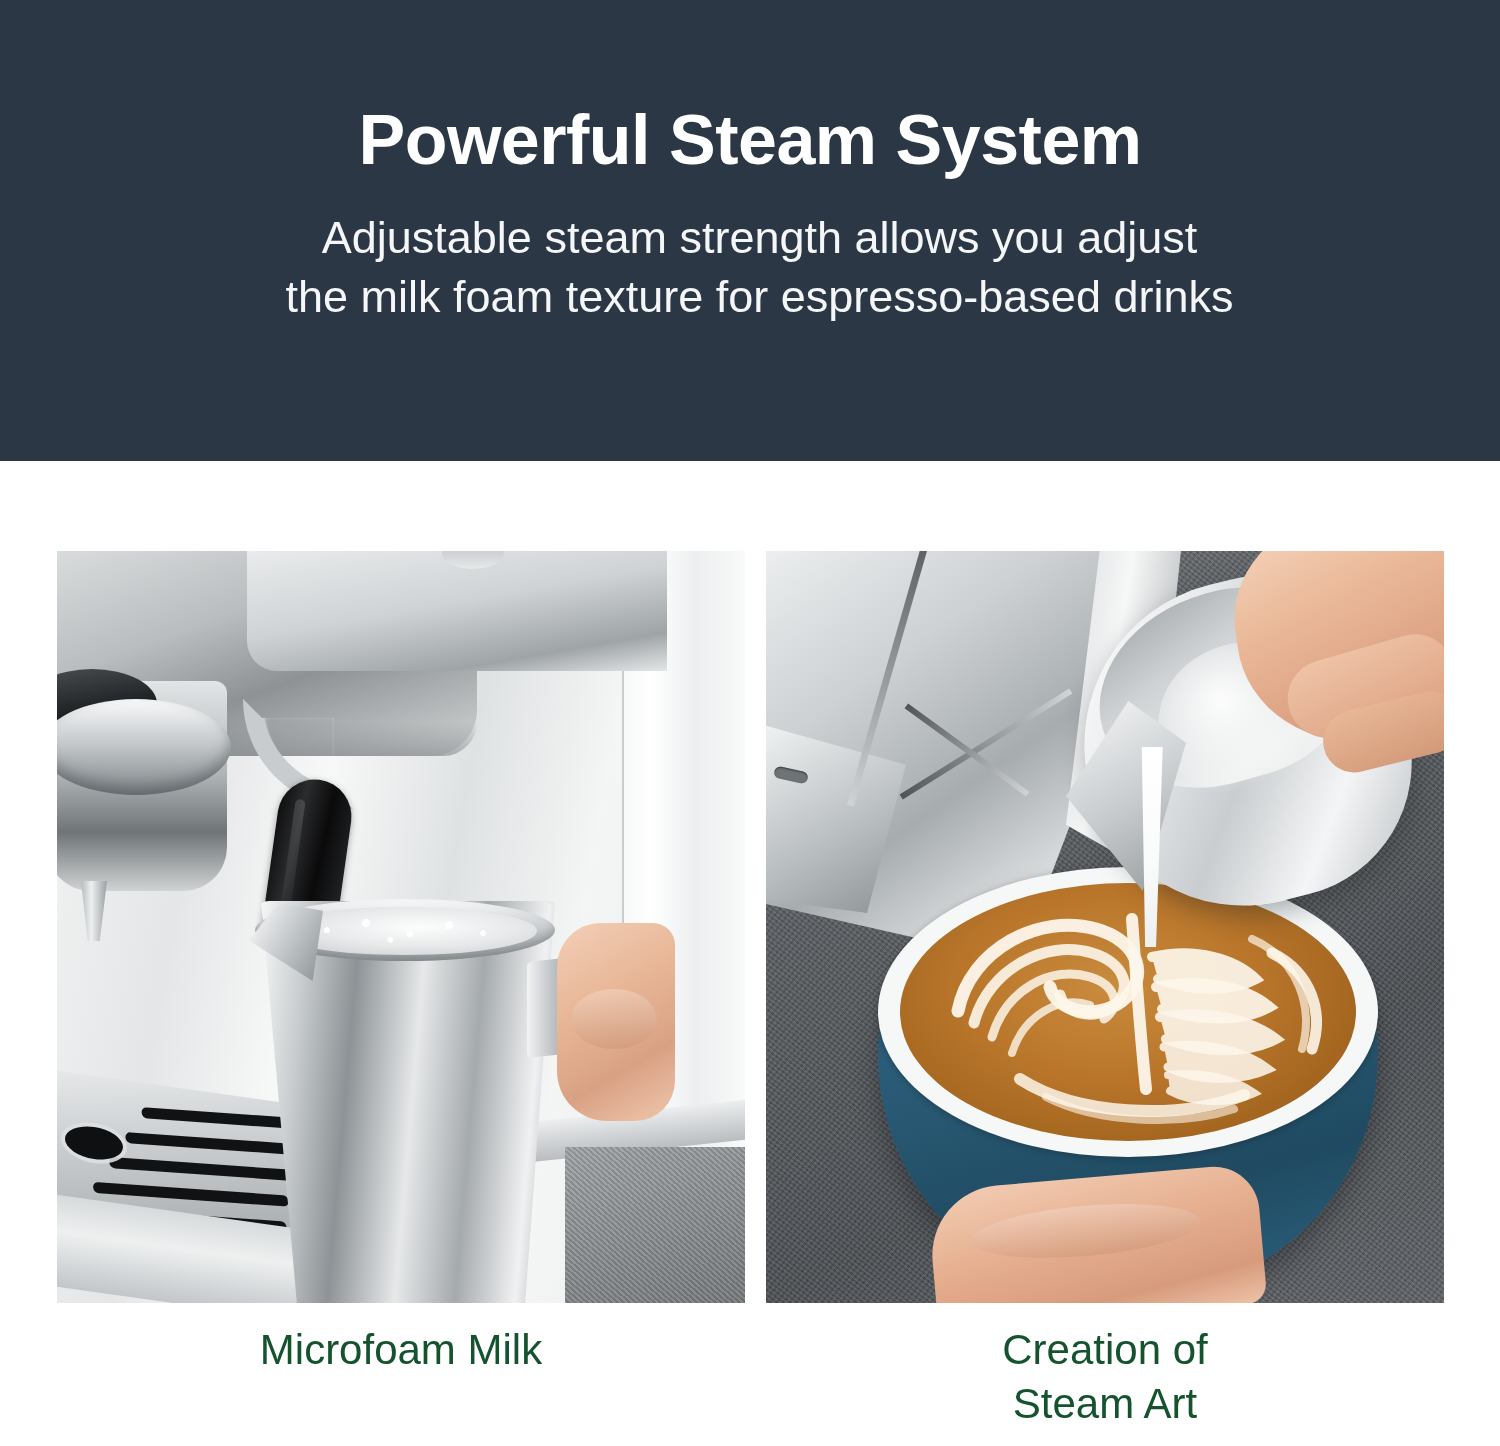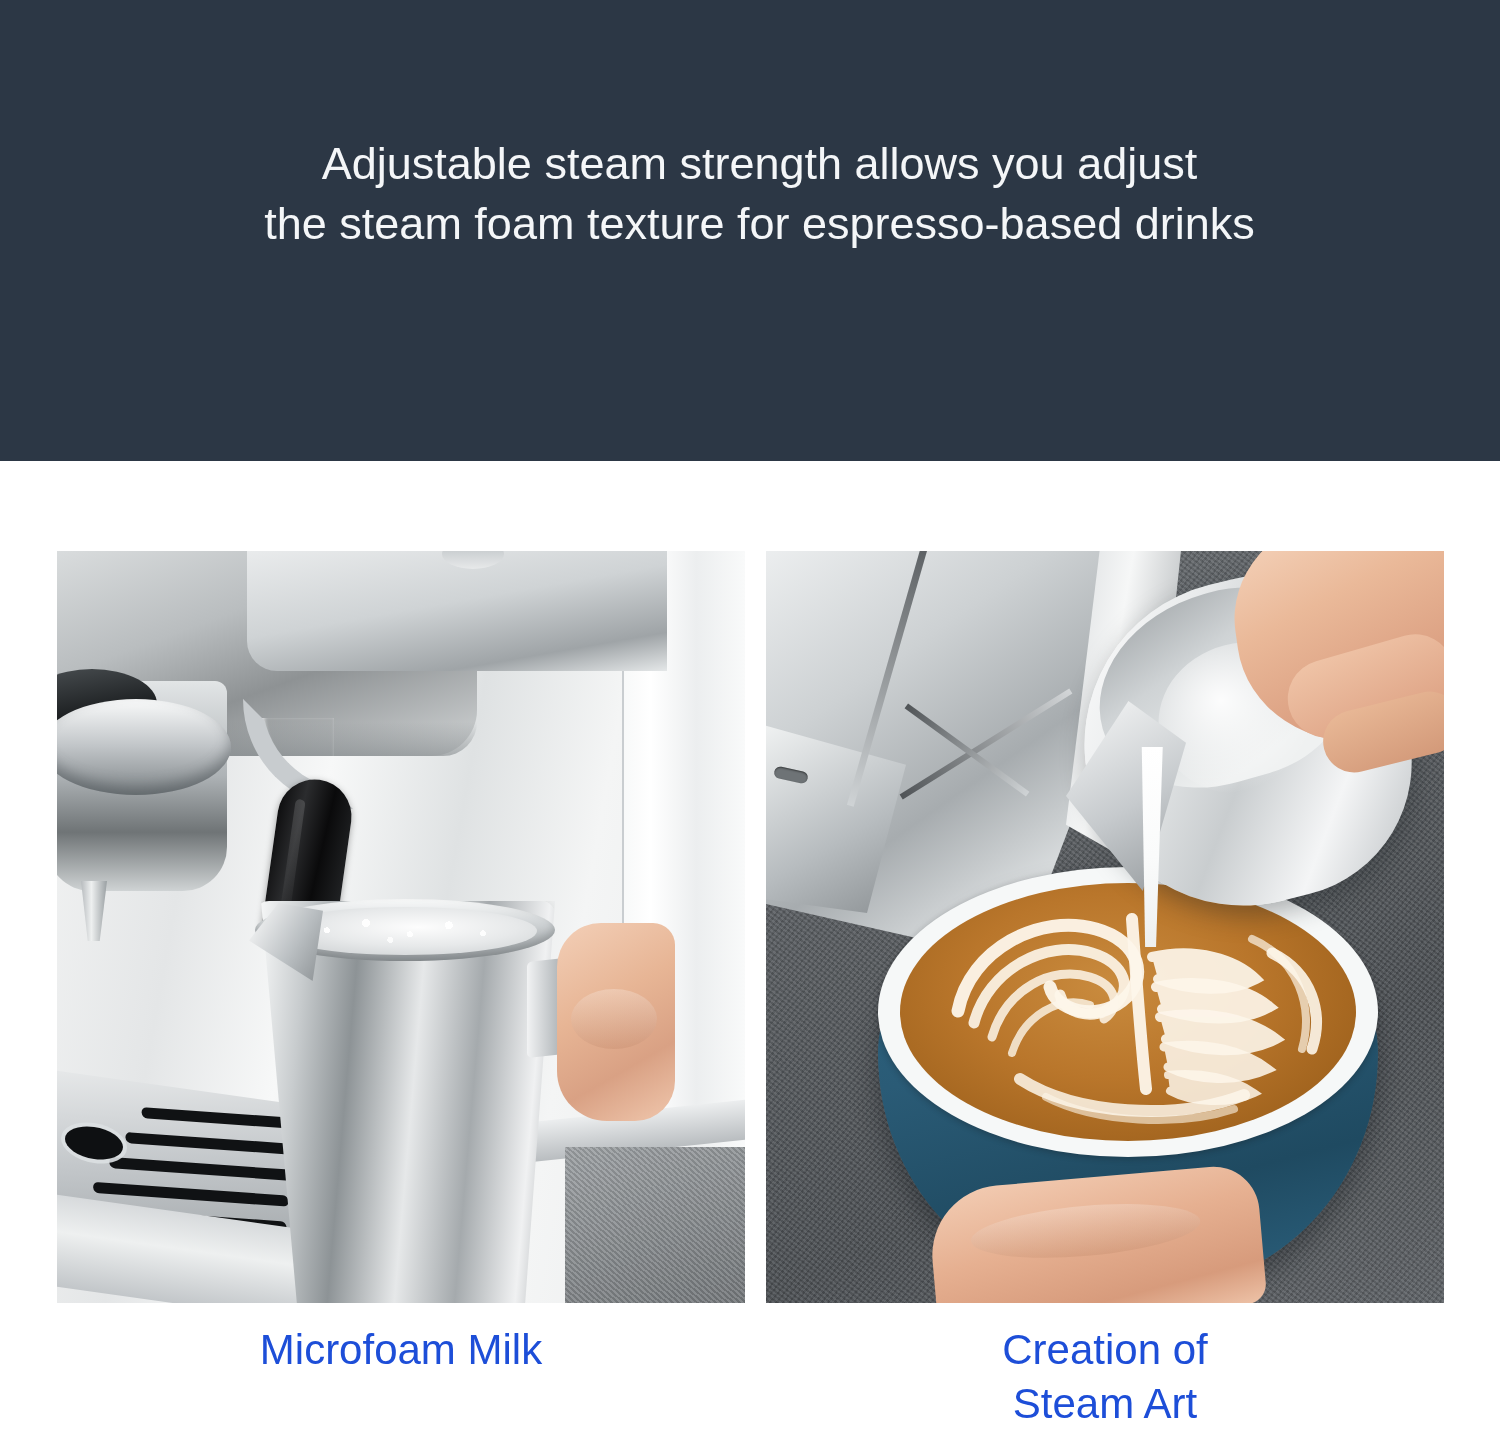--- a/index.html
+++ b/index.html
@@ -50,21 +50,21 @@
 
   .photo {
     position:absolute; inset:0;
     overflow:hidden;
     background:#e9eaec;
   }
   .caption {
     position:absolute;
     top:772px; left:0; width:100%;
     text-align:center;
-    color:#1d4ed8;
+    color:#14532d;
     font-size:42px;
     font-weight:400;
     line-height:1.28;
   }
   .caption span { display:block; }
 
   
   .lp-bg {
     position:absolute; inset:0;
     background:
@@ -379,23 +379,24 @@
     border-radius:50%;
     background:linear-gradient(180deg,rgba(255,255,255,0.22),rgba(160,105,74,0.16));
   }
 </style>
 </head>
 <body>
 
 <div class="page">
 
   <div class="banner">
+    <div class="banner-title">Powerful Steam System</div>
     <div class="banner-sub">
       <span>Adjustable steam strength allows you adjust</span>
-      <span>the steam foam texture for espresso-based drinks</span>
+      <span>the milk foam texture for espresso-based drinks</span>
     </div>
   </div>
 
   <div class="gallery">
 
     <div class="panel left">
       <div class="photo">
         <div class="lp-bg"></div>
         <div class="lp-sidecol"></div>
         <div class="lp-body"></div>

